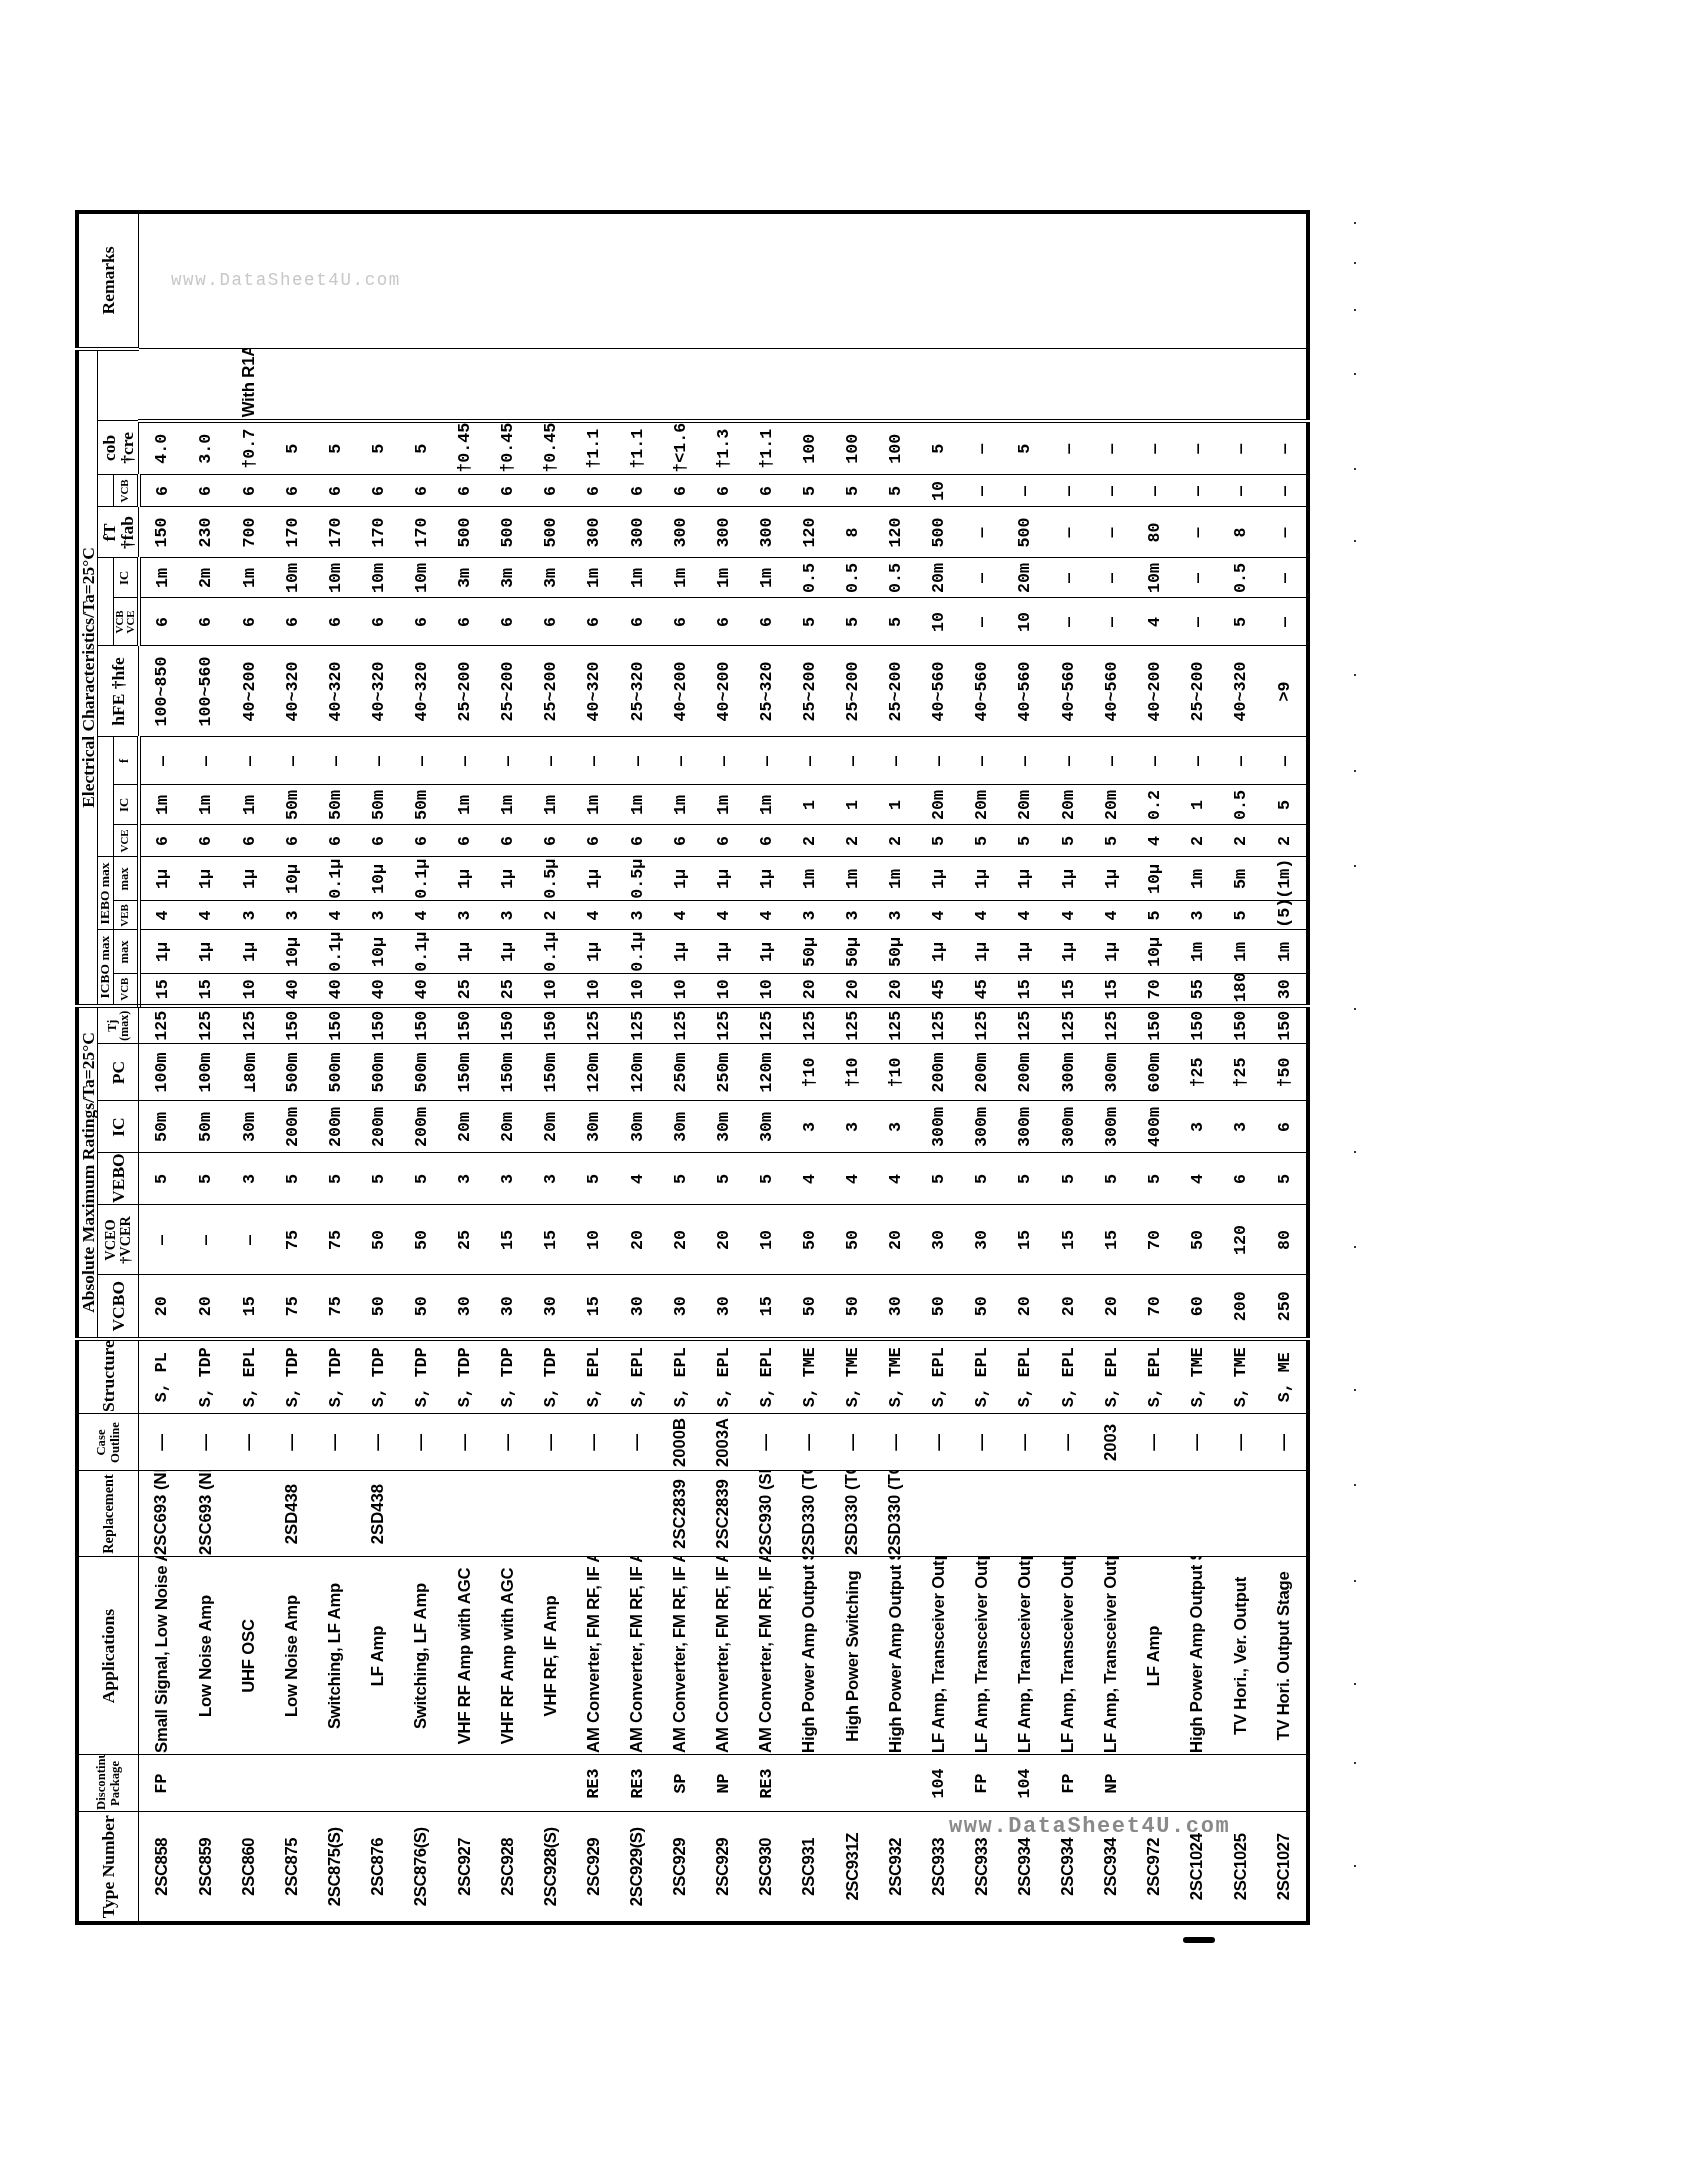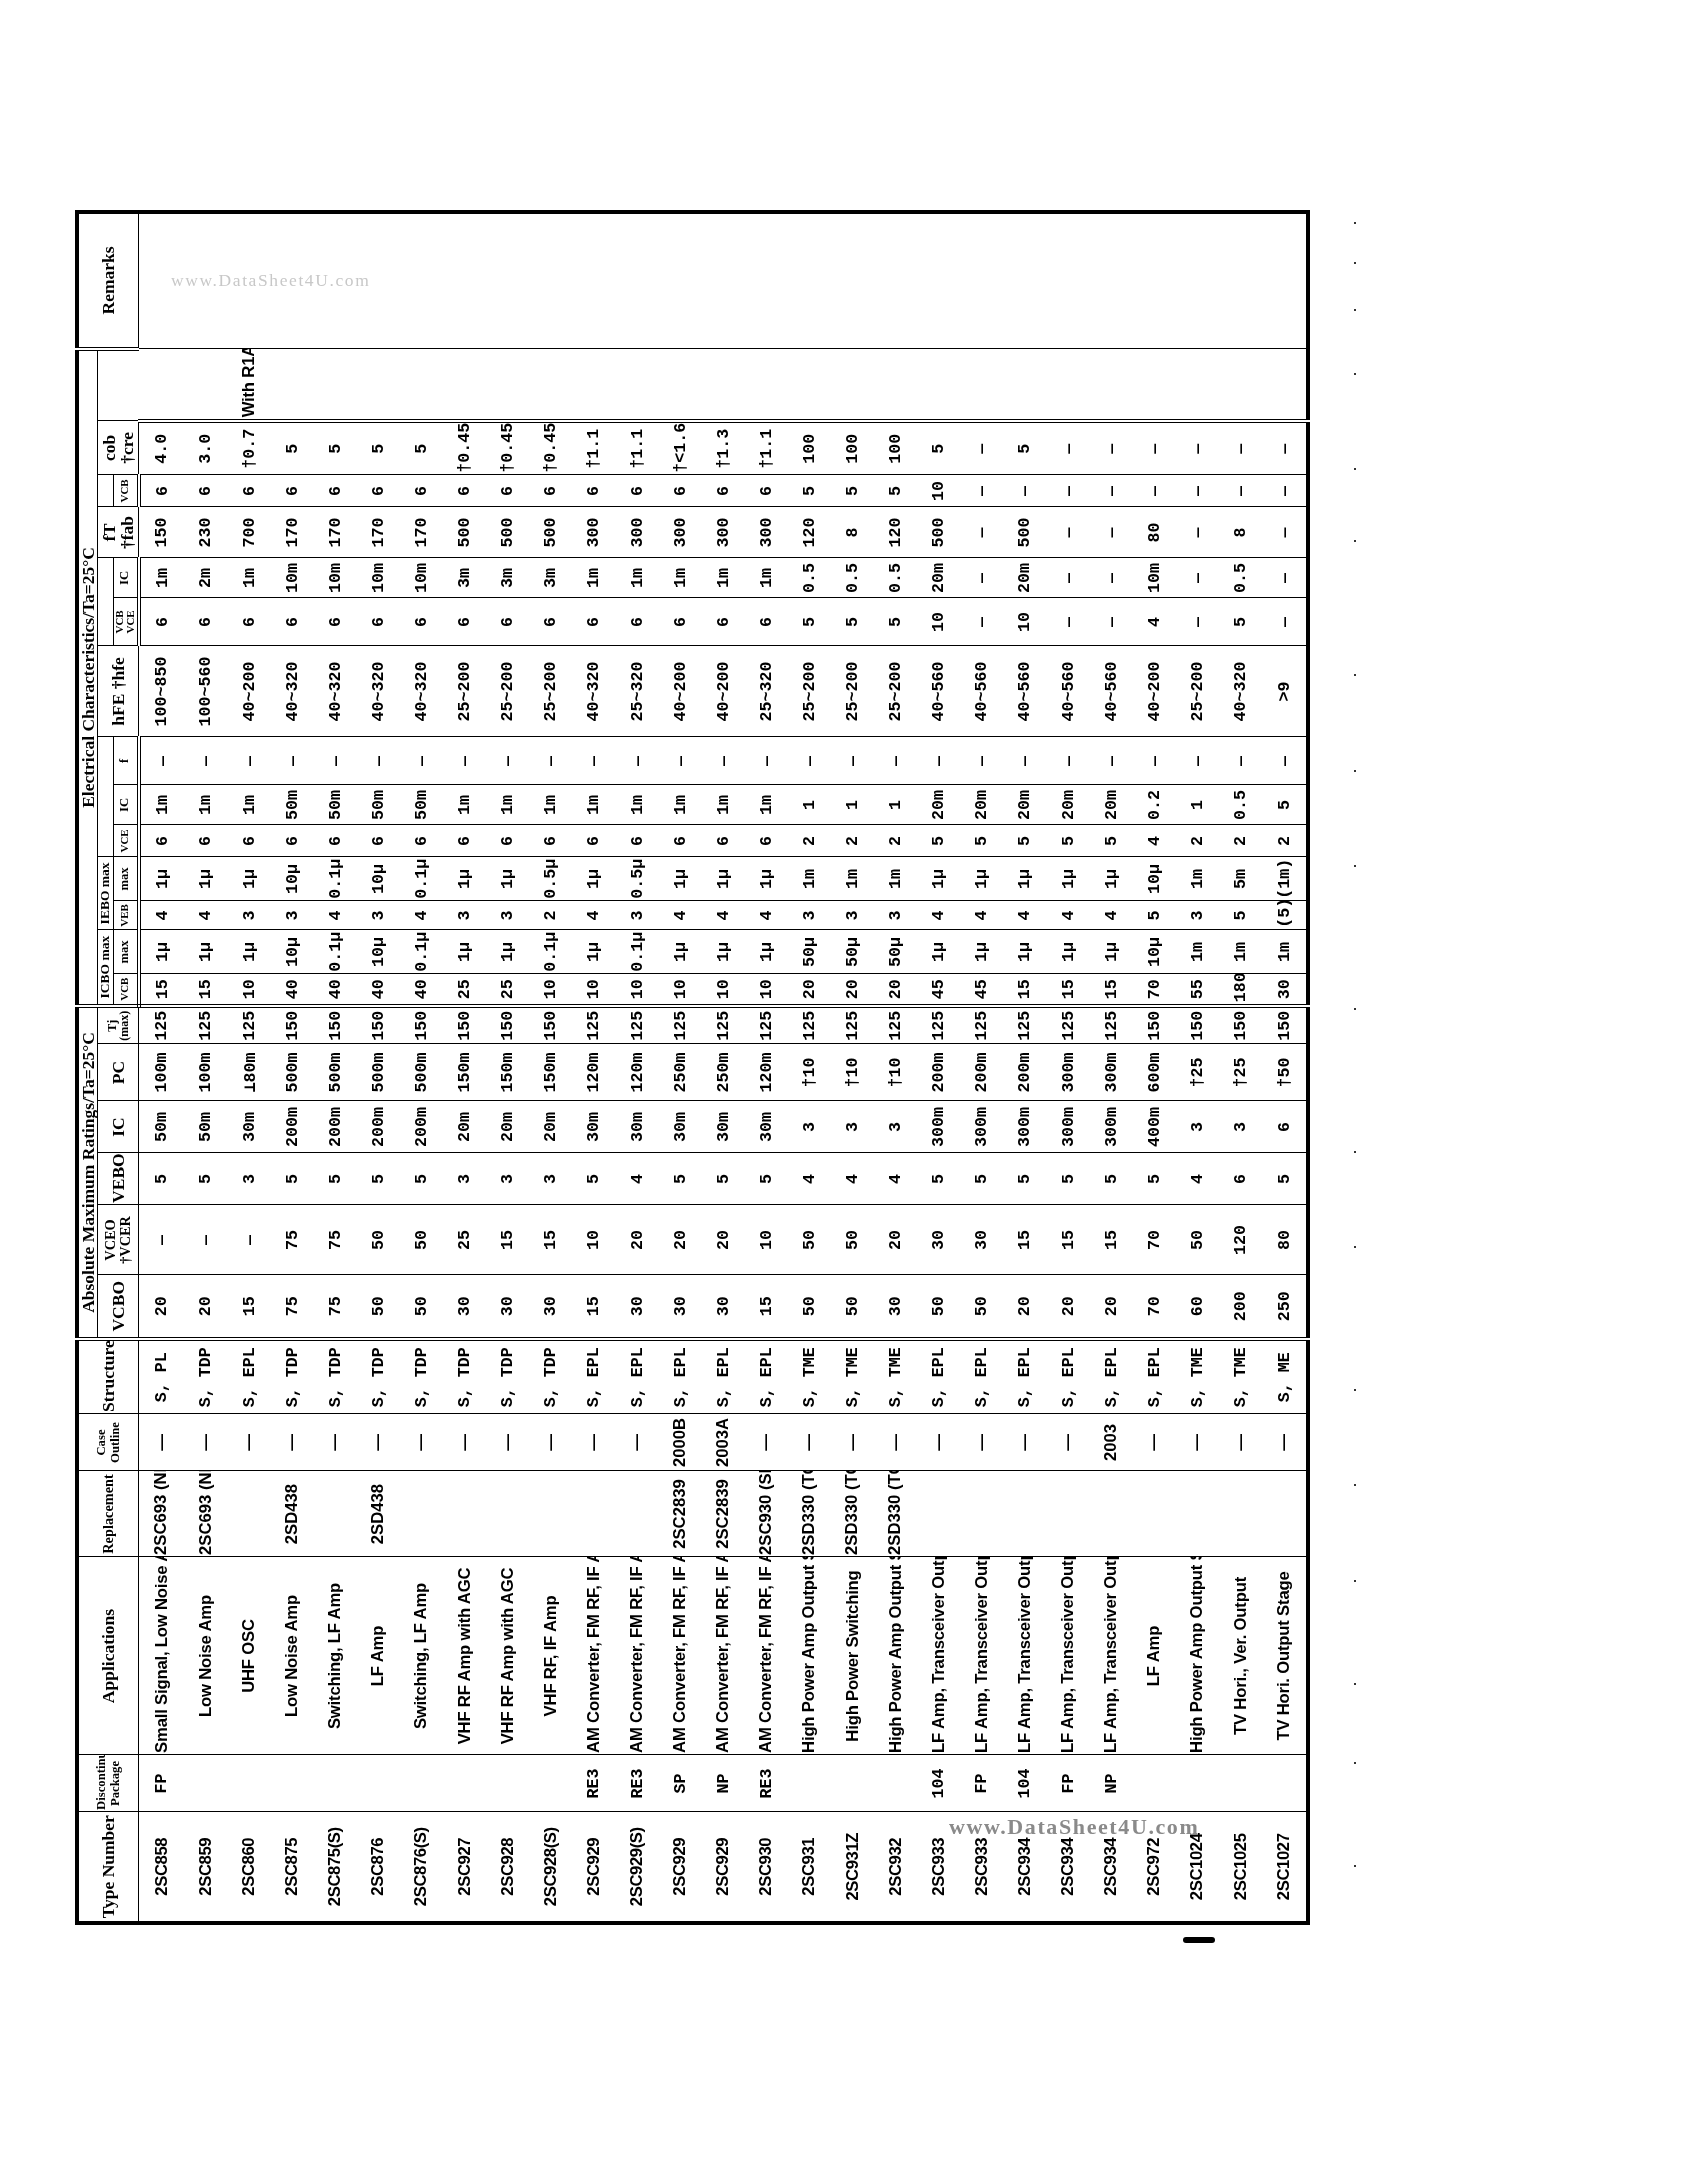--- a/index.html
+++ b/index.html
@@ -29,21 +29,21 @@
   }
   table.spec th { font-size: 17.5px; font-weight: bold; line-height: 1.05; }
   table.spec td { font-size: 16.7px; height: 33px; border-top: none; border-bottom: none; }
   table.spec thead tr:last-child th { border-bottom: 4px double #000; }
   td.app { text-align: left; font-family: "Liberation Sans", "DejaVu Sans", sans-serif; font-size: 15px; letter-spacing: -0.2px; }
   td.type { font-family: "Liberation Sans", "DejaVu Sans", sans-serif; font-size: 15px; letter-spacing: -0.4px; }
   td.repl { font-family: "Liberation Sans", "DejaVu Sans", sans-serif; font-size: 12px; line-height: 1.0; white-space: normal; }
   td.case { font-family: "Liberation Sans", "DejaVu Sans", sans-serif; font-size: 12.7px; }
   td.mono { font-family: "Liberation Mono", "DejaVu Sans Mono", monospace; font-size: 16.7px; }
   .grp-sep { border-left: 4px double #000 !important; }
-  .watermark { position: absolute; color: #8a8a8a; font-family: Liberation Serif, serif; font-weight: bold; letter-spacing: 1.6px; text-align: center; }
+  .watermark { position: absolute; color: #8a8a8a; font-family: Liberation Mono, monospace; font-weight: bold; letter-spacing: 1.6px; text-align: center; }
   .wm1 { left: 949px; top: 1814px; font-size: 22px; }
   .wm2 { left: 171px; top: 270px; font-size: 17.5px; color: #c8c8c8; font-weight: normal; }
   .specks { position: absolute; left: 1354px; top: 214px; width: 16px; height: 1747px; }
   .speck { position: absolute; width: 2.4px; height: 2.4px; background: #333; }
   .footer-mark { position: absolute; left: 1183px; top: 1937px; width: 32px; height: 6.4px; background: #000; border-radius: 3.2px; }
 </style>
 </head>
 <body>
 
 <div class="rot">

